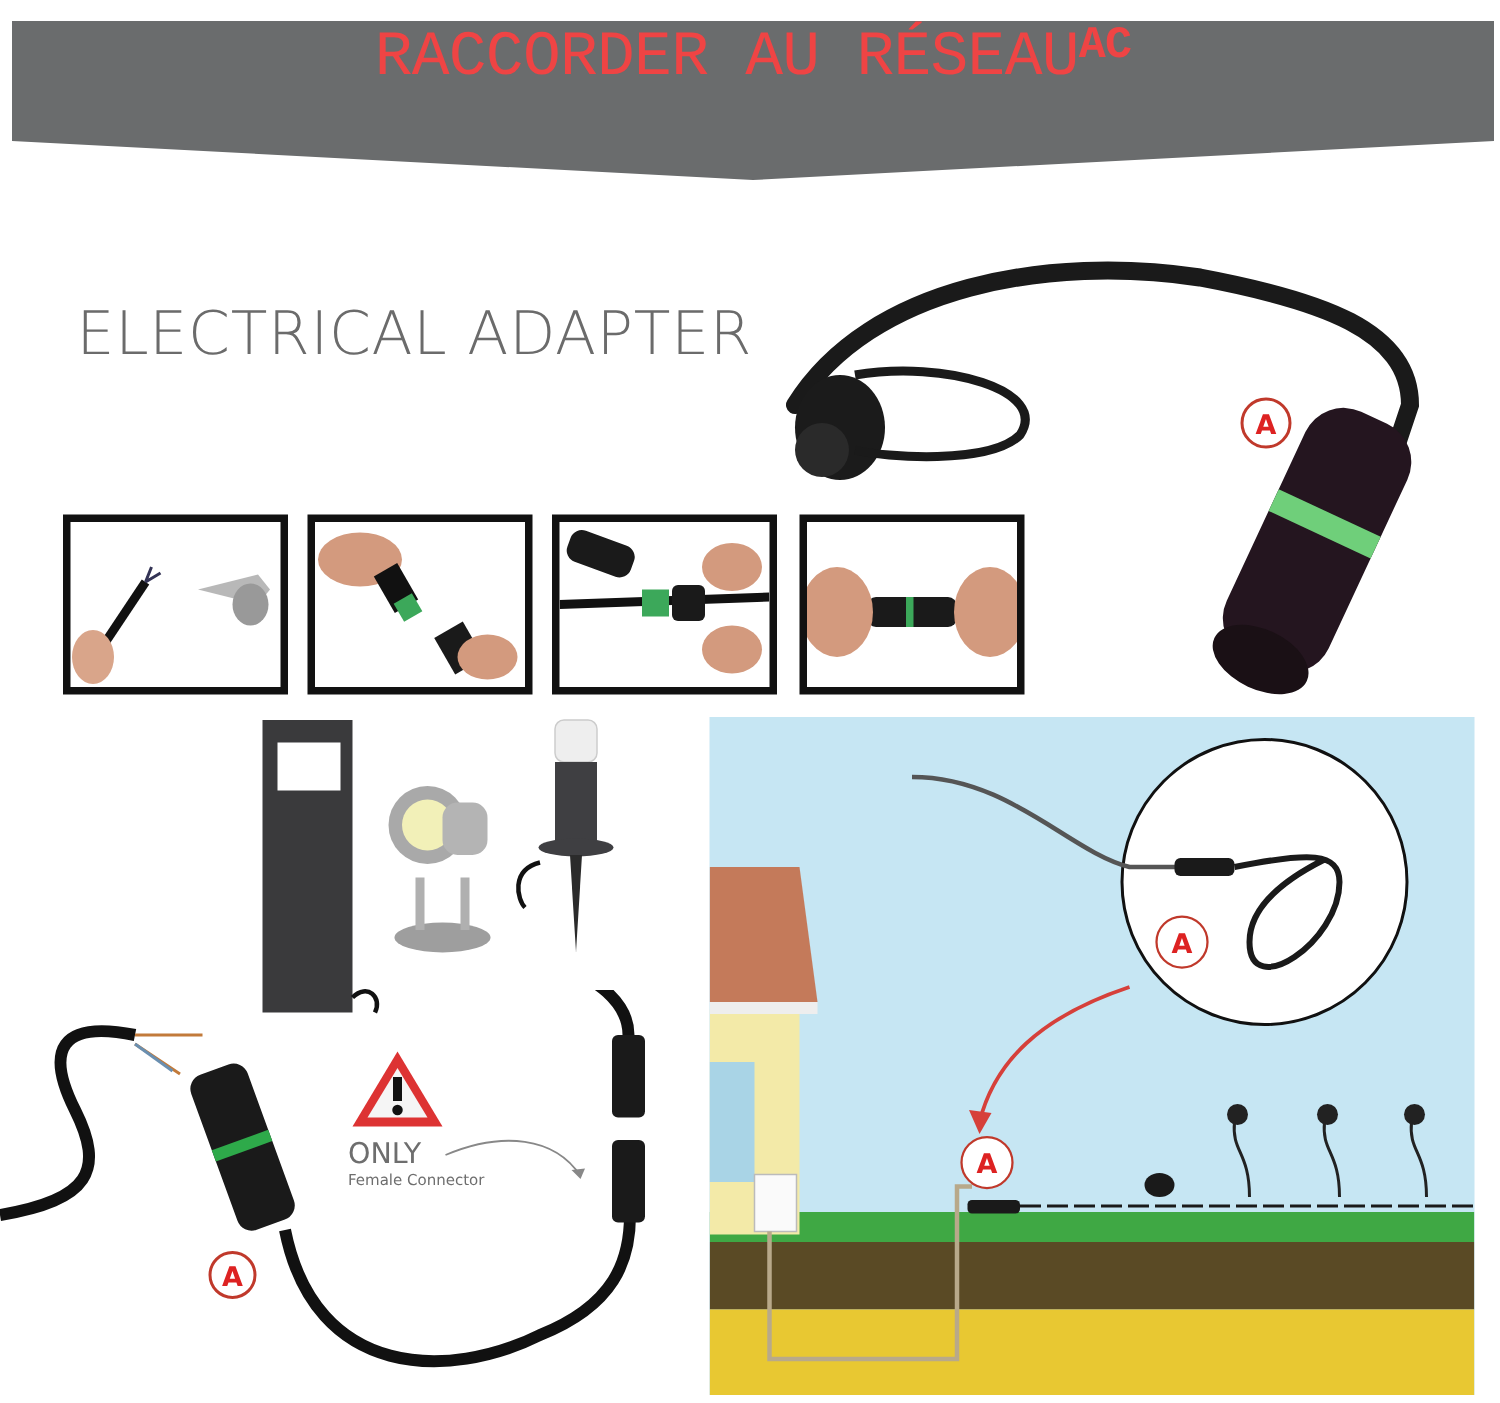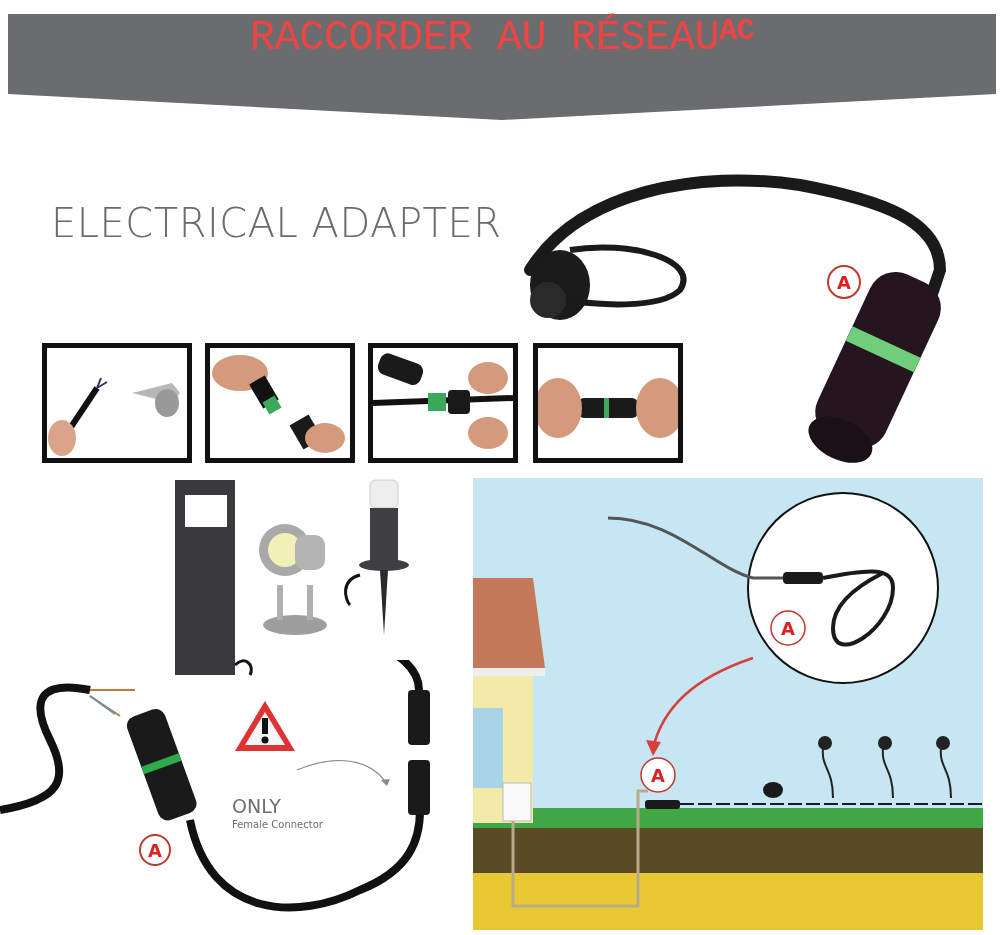--- a/index.html
+++ b/index.html
@@ -4,21 +4,21 @@
 <style>
   * { box-sizing: border-box; margin: 0; padding: 0; }
   body { width: 1000px; height: 935px; background: #ffffff; position: relative; overflow: hidden; font-family: "DejaVu Sans", sans-serif; }
   .abs { position: absolute; }
   .banner { left: 8px; top: 14px; width: 988px; height: 106px; }
   .banner-text { left: 8px; top: 14px; width: 988px; height: 80px; display: flex; align-items: flex-start; justify-content: center; color: #ef4444; font-size: 42px; letter-spacing: -0.5px; font-family: Liberation Mono, monospace; }
   .banner-text .v { font-weight: bold; }
   .banner-text .ac { font-size: 30px; font-weight: bold; }
   .subtitle { left: 30px; top: 200px; font-size: 40px; color: #6b6b6b; font-family: "DejaVu Sans", sans-serif; font-weight: 200; letter-spacing: 0.5px; margin-left: 21px; -webkit-text-stroke: 0; }
   .step { top: 343px; width: 150px; height: 120px; border: 5px solid #111; background: #fff; overflow: hidden; }
-  .warn-text { left: 232px; top: 795px; color: #6e6e6e; }
+  .warn-text { left: 232px; top: 758px; color: #6e6e6e; }
   .warn-text .only { font-size: 19px; display: block; }
   .warn-text .female { font-size: 10px; display: block; margin-top: 2px; }
 </style>
 </head>
 <body>
 
 <svg class="abs banner" viewBox="0 0 988 106" width="988" height="106">
   <polygon points="0,0 988,0 988,80 494,106 0,80" fill="#6a6c6d"></polygon>
 </svg>
 <div class="abs banner-text">

